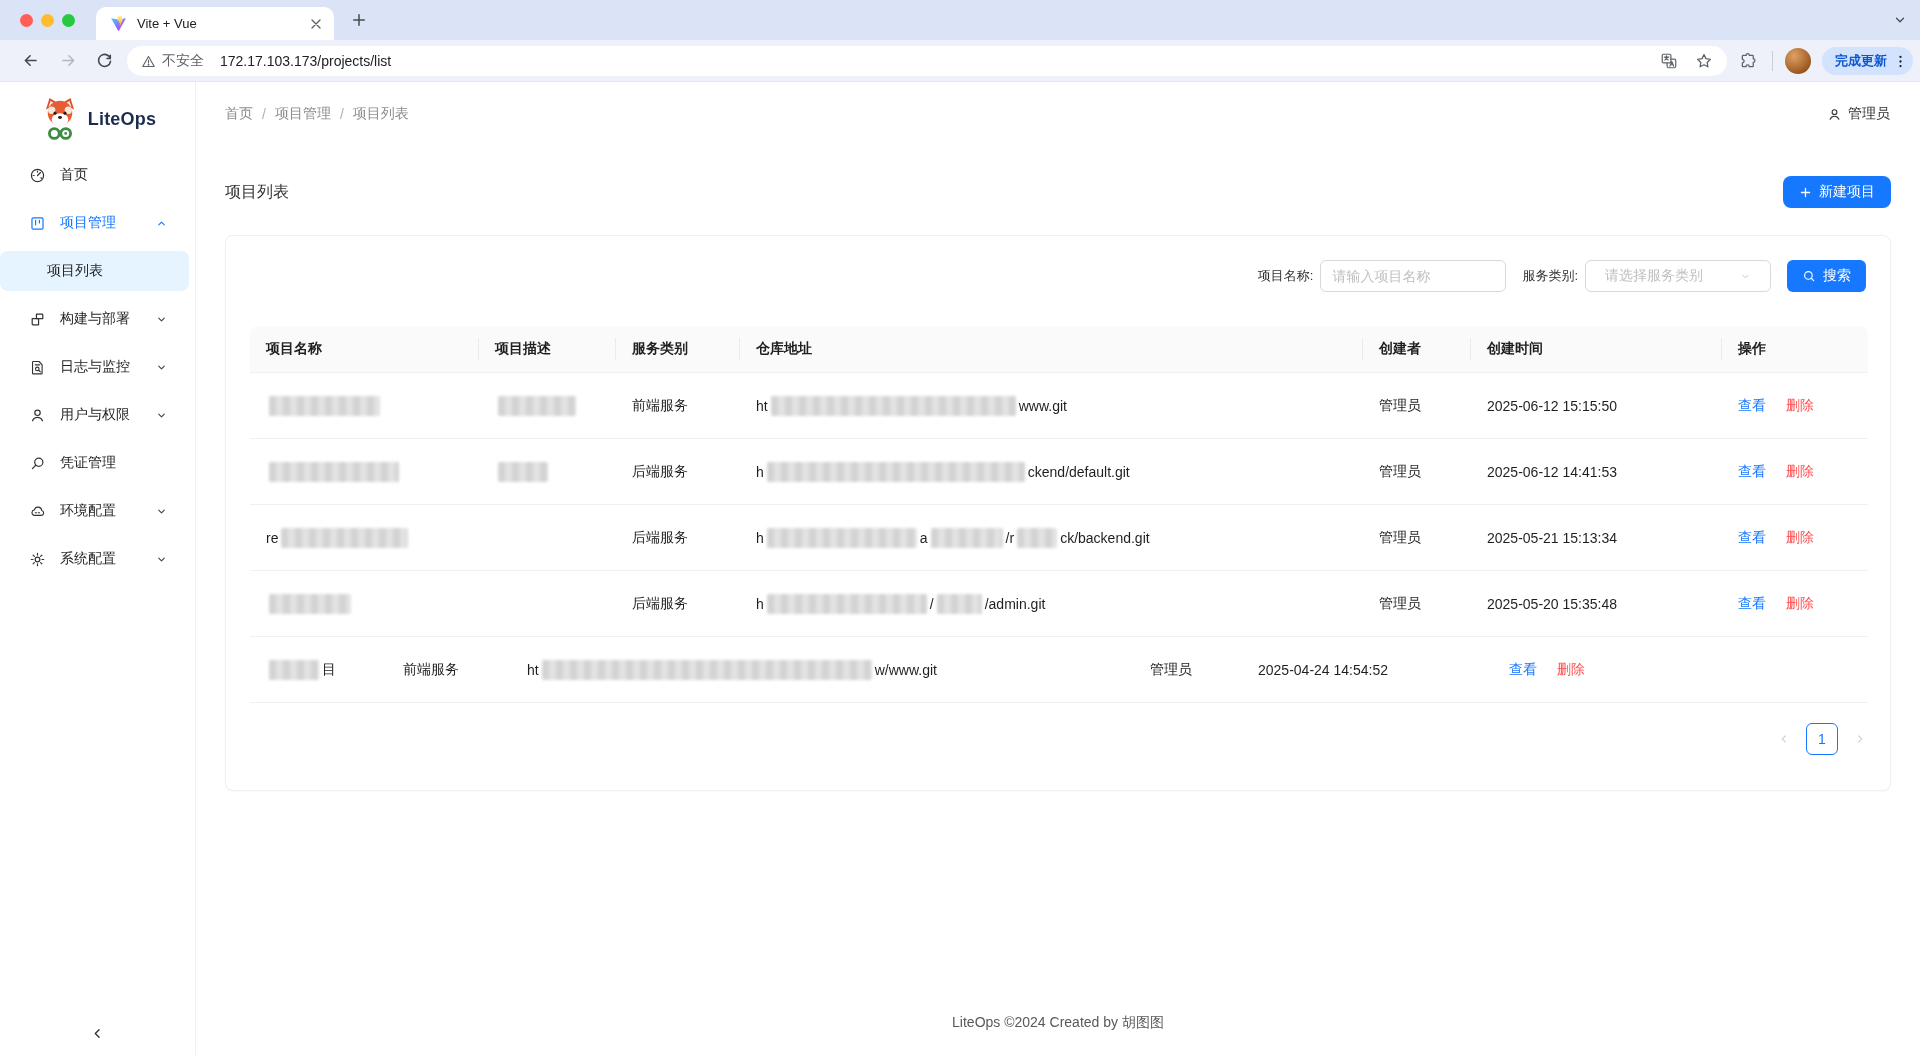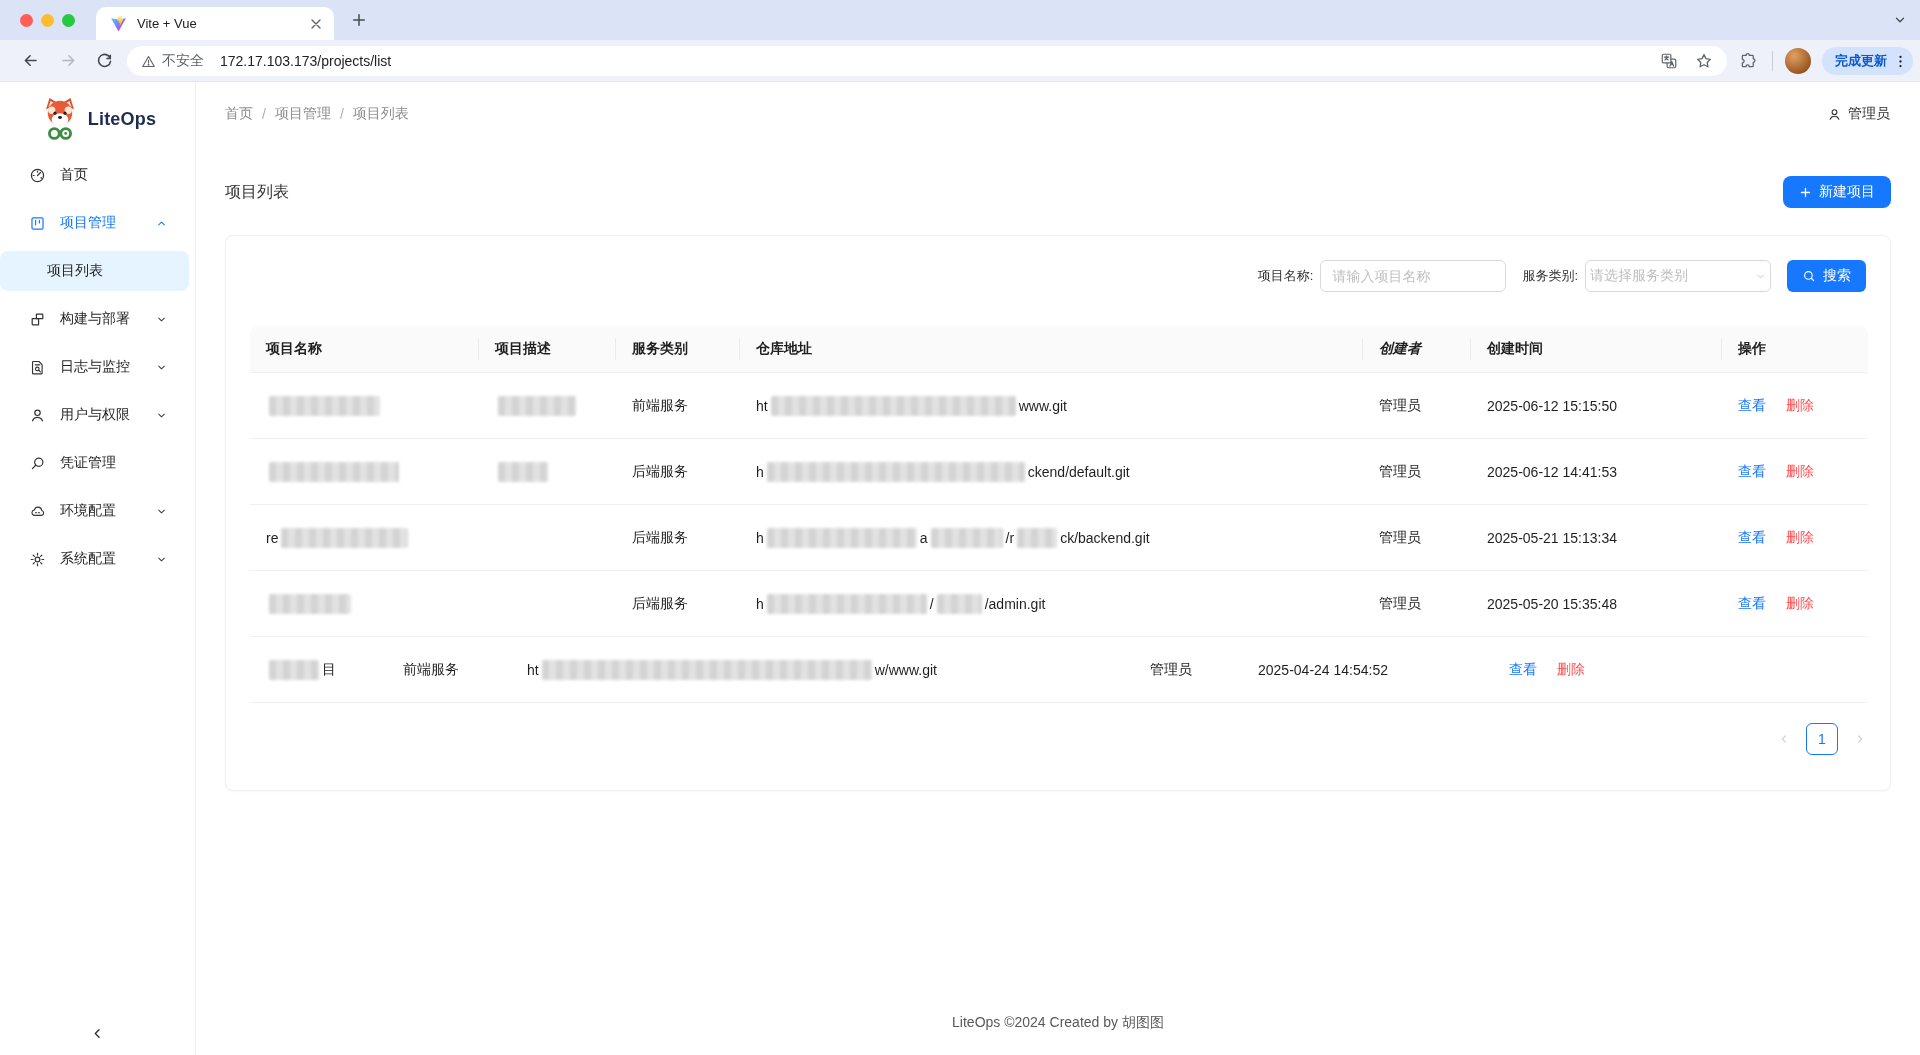--- a/index.html
+++ b/index.html
@@ -76,21 +76,21 @@
   .btn-primary .icon{width:13px;height:13px;color:#fff;}
 
   .card{position:absolute;left:225px;top:235px;width:1666px;height:556px;background:#fff;
         border:1px solid #f0f0f0;border-radius:8px;box-sizing:border-box;box-shadow:0 1px 2px rgba(0,0,0,.03);}
   .filters{position:absolute;top:24px;right:24px;display:flex;align-items:center;}
   .f-label{font-size:13px;color:#333;margin-right:7px;white-space:nowrap;}
   .f-input{width:186px;height:32px;border:1px solid #d9d9d9;border-radius:6px;padding:0 11px;
            font-size:14px;color:#333;box-sizing:border-box;outline:none;margin-right:16px;
            font-family:"Liberation Sans","DejaVu Sans",sans-serif;}
   .f-input::placeholder{color:#bfbfbf;}
-  .f-select{width:186px;height:32px;border:1px solid #d9d9d9;border-radius:6px;padding:0 4px;
+  .f-select{width:186px;height:32px;border:1px solid #d9d9d9;border-radius:6px;padding:0 19px;
             display:flex;align-items:center;justify-content:space-between;box-sizing:border-box;
             font-size:14px;color:#bfbfbf;margin-right:16px;cursor:pointer;}
   .f-select .icon{width:11px;height:11px;color:#bfbfbf;}
   .btn-search{display:flex;align-items:center;gap:7px;height:32px;padding:0 15px;background:#1677ff;
               border-radius:6px;color:#fff;font-size:14px;cursor:pointer;box-sizing:border-box;}
   .btn-search .icon{width:14px;height:14px;color:#fff;}
 
   .table{position:absolute;left:24px;top:90px;width:1618px;}
   .thead{display:flex;height:46px;background:#fafafa;border-bottom:1px solid #f0f0f0;border-radius:8px 8px 0 0;}
   .th{position:relative;display:flex;align-items:center;padding:0 16px;box-sizing:border-box;
@@ -418,21 +418,21 @@
         <span>搜索</span>
       </div>
     </div>
 
     <div class="table">
       <div class="thead" id="thead">
           <div class="th" style="width: 229px;">项目名称</div>
           <div class="th" style="width: 137px;">项目描述</div>
           <div class="th" style="width: 124px;">服务类别</div>
           <div class="th" style="width: 623px;">仓库地址</div>
-          <div class="th" style="width: 108px; font-style: italic;">创建者</div>
+          <div class="th" style="width: 108px;">创建者</div>
           <div class="th" style="width: 251px;">创建时间</div>
           <div class="th" style="width: 145px;">操作</div>
         </div>
       <div id="tbody">
           <div class="tr">
             <div class="td" style="width: 229px;">
               <span class="redacted" style="width: 111px;"></span>
             </div>
             <div class="td" style="width: 137px;">
               <span class="redacted" style="width: 78px;"></span>

